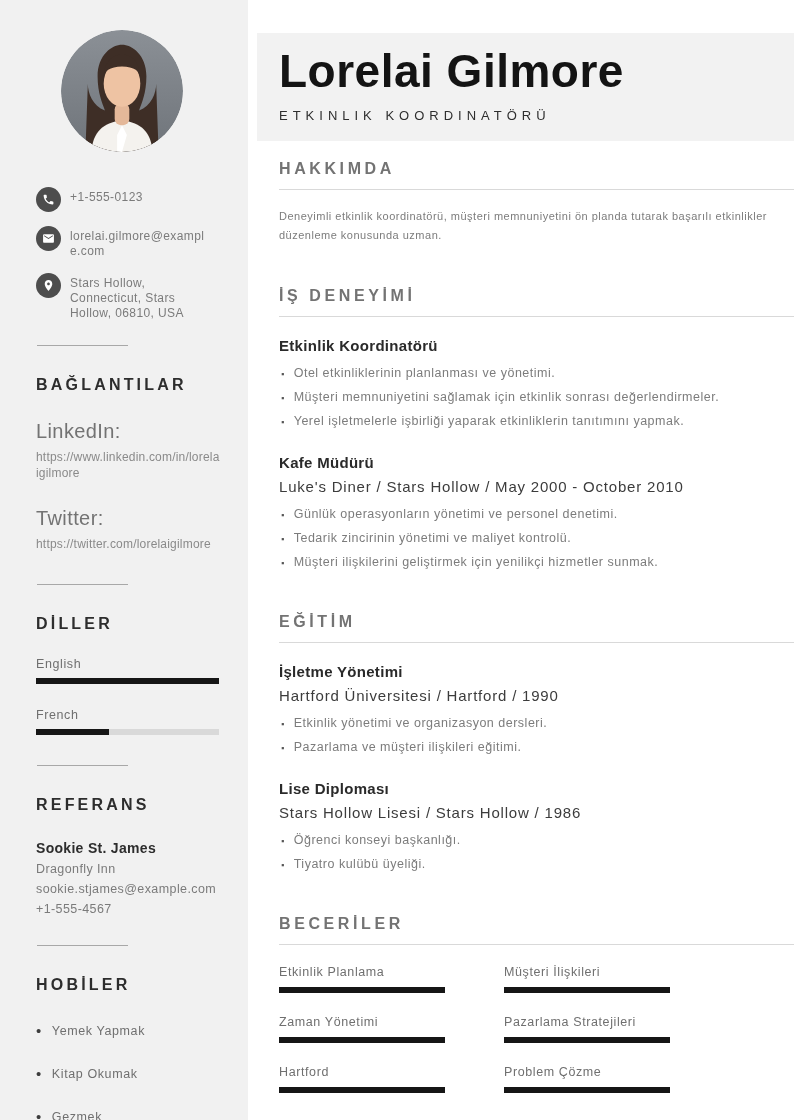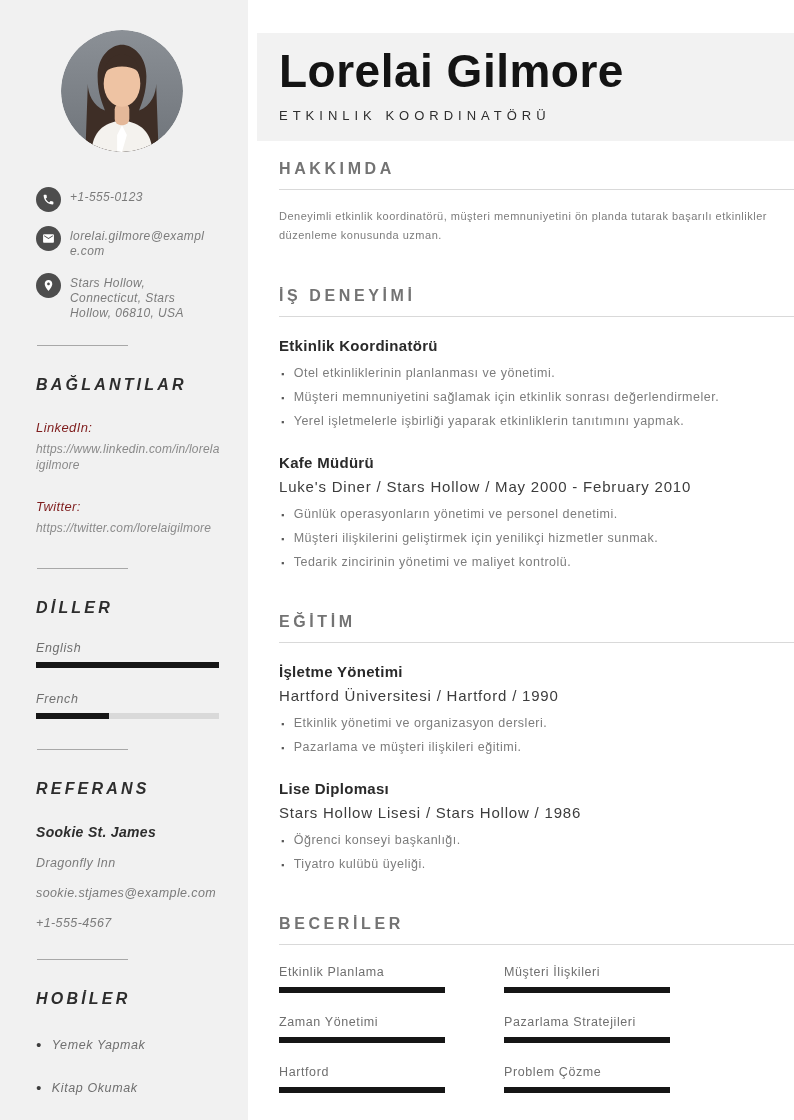--- a/index.html
+++ b/index.html
@@ -7,21 +7,21 @@
   body {
     width:794px; height:1120px;
     font-family:"Liberation Sans","DejaVu Sans",sans-serif;
     position:relative; overflow:hidden;
     color:#2d2d2d;
   }
 
   
   .sidebar {
     position:absolute; left:0; top:0; width:248px; height:1120px;
-    background:#f1f1f1; padding:30px 40px 0 36px; z-index:2;font-style:italic;
+    background:#f1f1f1; padding:30px 40px 0 36px; z-index:2;
   }
   .avatar-wrap { width:122px; height:122px; border-radius:50%; overflow:hidden; margin:0 auto; }
   .avatar-wrap svg { display:block; width:100%; height:100%; }
 
   .contact { margin-top:34px; }
   .contact-row { display:flex; gap:9px; margin-bottom:13px; align-items:flex-start; }
   .icon-circle {
     width:25px; height:25px; min-width:25px; border-radius:50%;
     background:#4d4d4d; display:flex; align-items:center; justify-content:center;
     margin-top:1px;
@@ -36,31 +36,31 @@
   .side-divider {
     border:none; border-top:1px solid #a8a8a8; width:91px; margin:24px 0 0 1px;
   }
 
   .side-heading {
     font-size:16px; font-weight:700; letter-spacing:3.2px; color:#2d2d2d;
     margin-top:30px;
   }
 
   .link-block { margin-top:26px; }
-  .link-label { font-size:13px; color:#7f1d1d; letter-spacing:.4px; margin-bottom:6px; }
+  .link-label { font-size:20px; color:#737373; letter-spacing:.4px; margin-bottom:6px; }
   .link-url { font-size:12px; color:#8a8a8a; letter-spacing:.2px; line-height:16px; width:186px; word-break:break-all; }
 
   .lang-block { margin-top:24px; }
   .lang-name { font-size:12.5px; color:#6f6f6f; letter-spacing:.6px; margin-bottom:7px; }
   .bar-track { width:183px; height:6px; background:#d9d9d9; }
   .bar-fill { height:6px; background:#161616; }
 
   .ref-block { margin-top:26px; }
   .ref-name { font-size:14px; font-weight:700; color:#2d2d2d; letter-spacing:.3px; }
-  .ref-line { font-size:12.5px; color:#7b7b7b; letter-spacing:.4px; margin-top:16px; line-height:14px; }
+  .ref-line { font-size:12.5px; color:#7b7b7b; letter-spacing:.4px; margin-top:6px; line-height:14px; }
 
   .hobby-list { list-style:none; margin-top:28px; }
   .hobby-list li {
     font-size:12.5px; color:#6f6f6f; letter-spacing:.6px; margin-bottom:26px;
     display:flex; align-items:center;
   }
   .hobby-list li::before { content:"•"; color:#3d3d3d; font-size:15px; margin-right:10px; }
 
   
   .header-band {
@@ -241,25 +241,25 @@
       <div class="entry-title">Etkinlik Koordinatörü</div>
       <ul class="entry-bullets">
         <li>Otel etkinliklerinin planlanması ve yönetimi.</li>
         <li>Müşteri memnuniyetini sağlamak için etkinlik sonrası değerlendirmeler.</li>
         <li>Yerel işletmelerle işbirliği yaparak etkinliklerin tanıtımını yapmak.</li>
       </ul>
     </div>
 
     <div class="entry">
       <div class="entry-title">Kafe Müdürü</div>
-      <div class="entry-meta">Luke's Diner / Stars Hollow / May 2000 - February 2010</div>
+      <div class="entry-meta">Luke's Diner / Stars Hollow / May 2000 - October 2010</div>
       <ul class="entry-bullets">
         <li>Günlük operasyonların yönetimi ve personel denetimi.</li>
+        <li>Tedarik zincirinin yönetimi ve maliyet kontrolü.</li>
         <li>Müşteri ilişkilerini geliştirmek için yenilikçi hizmetler sunmak.</li>
-        <li>Tedarik zincirinin yönetimi ve maliyet kontrolü.</li>
       </ul>
     </div>
   </section>
 
   <section class="section edu-section">
     <h2 class="section-heading">EĞİTİM</h2>
     <hr class="section-rule">
 
     <div class="entry">
       <div class="entry-title">İşletme Yönetimi</div>

